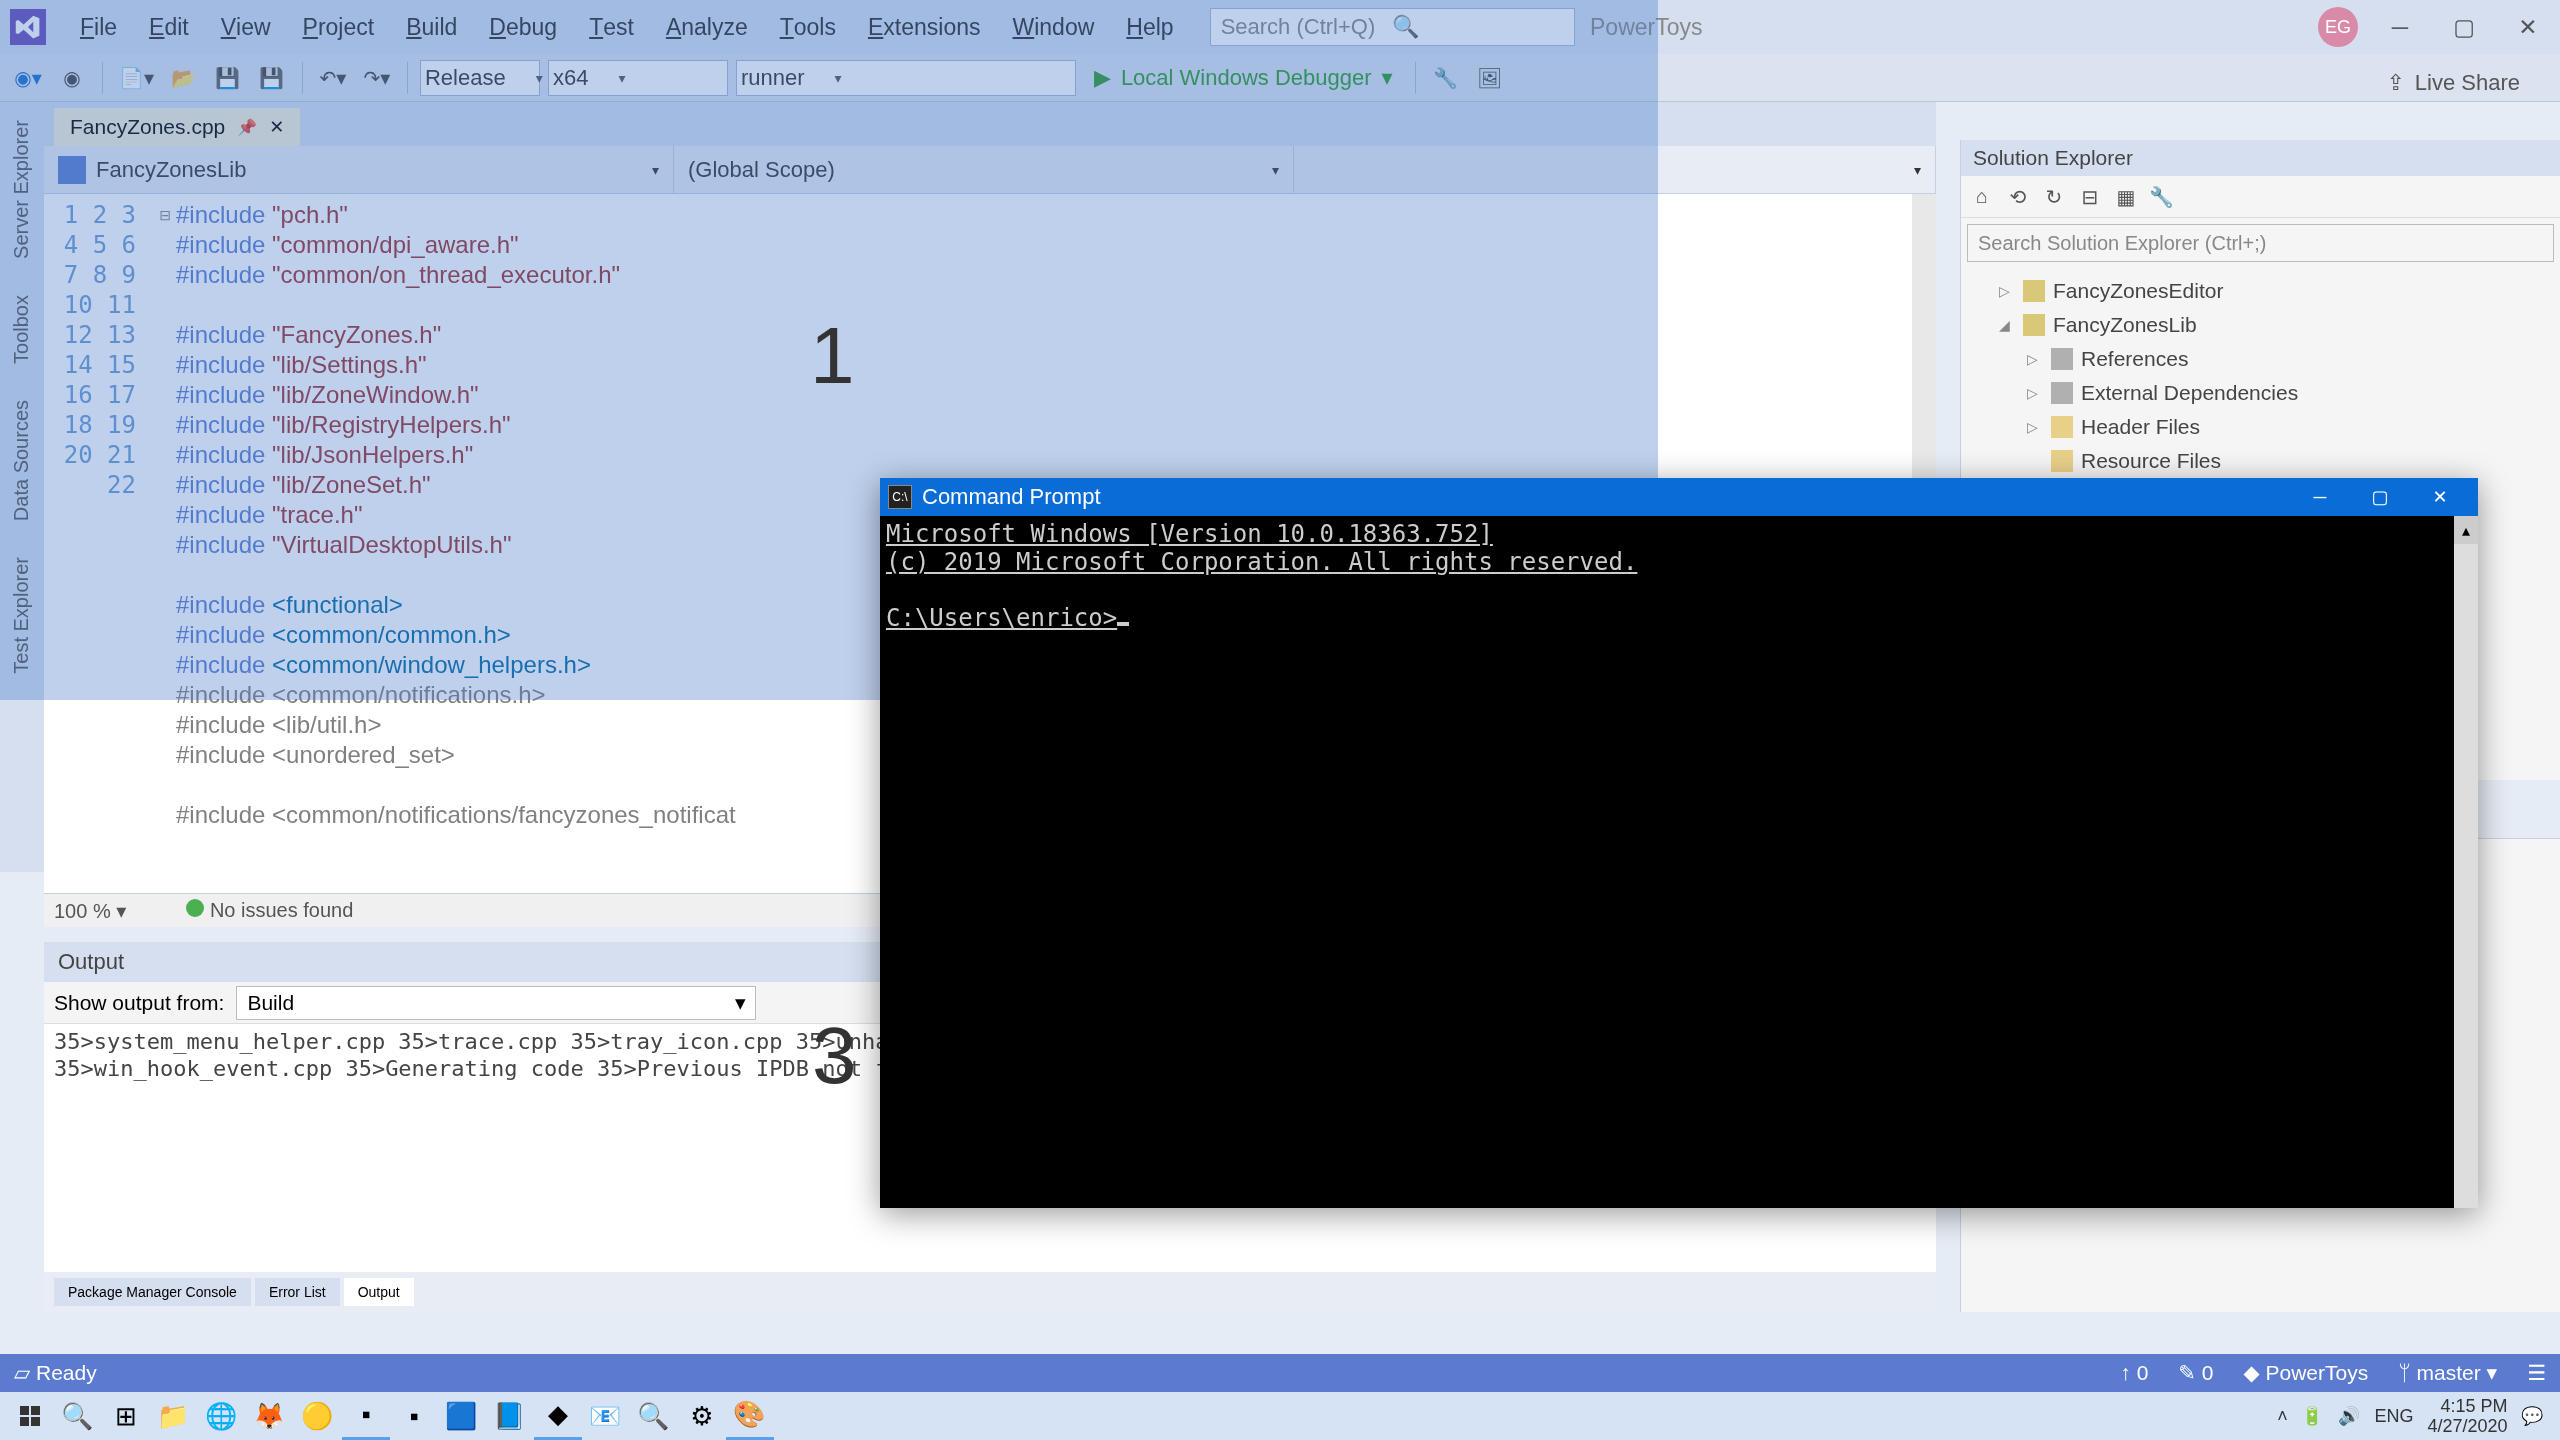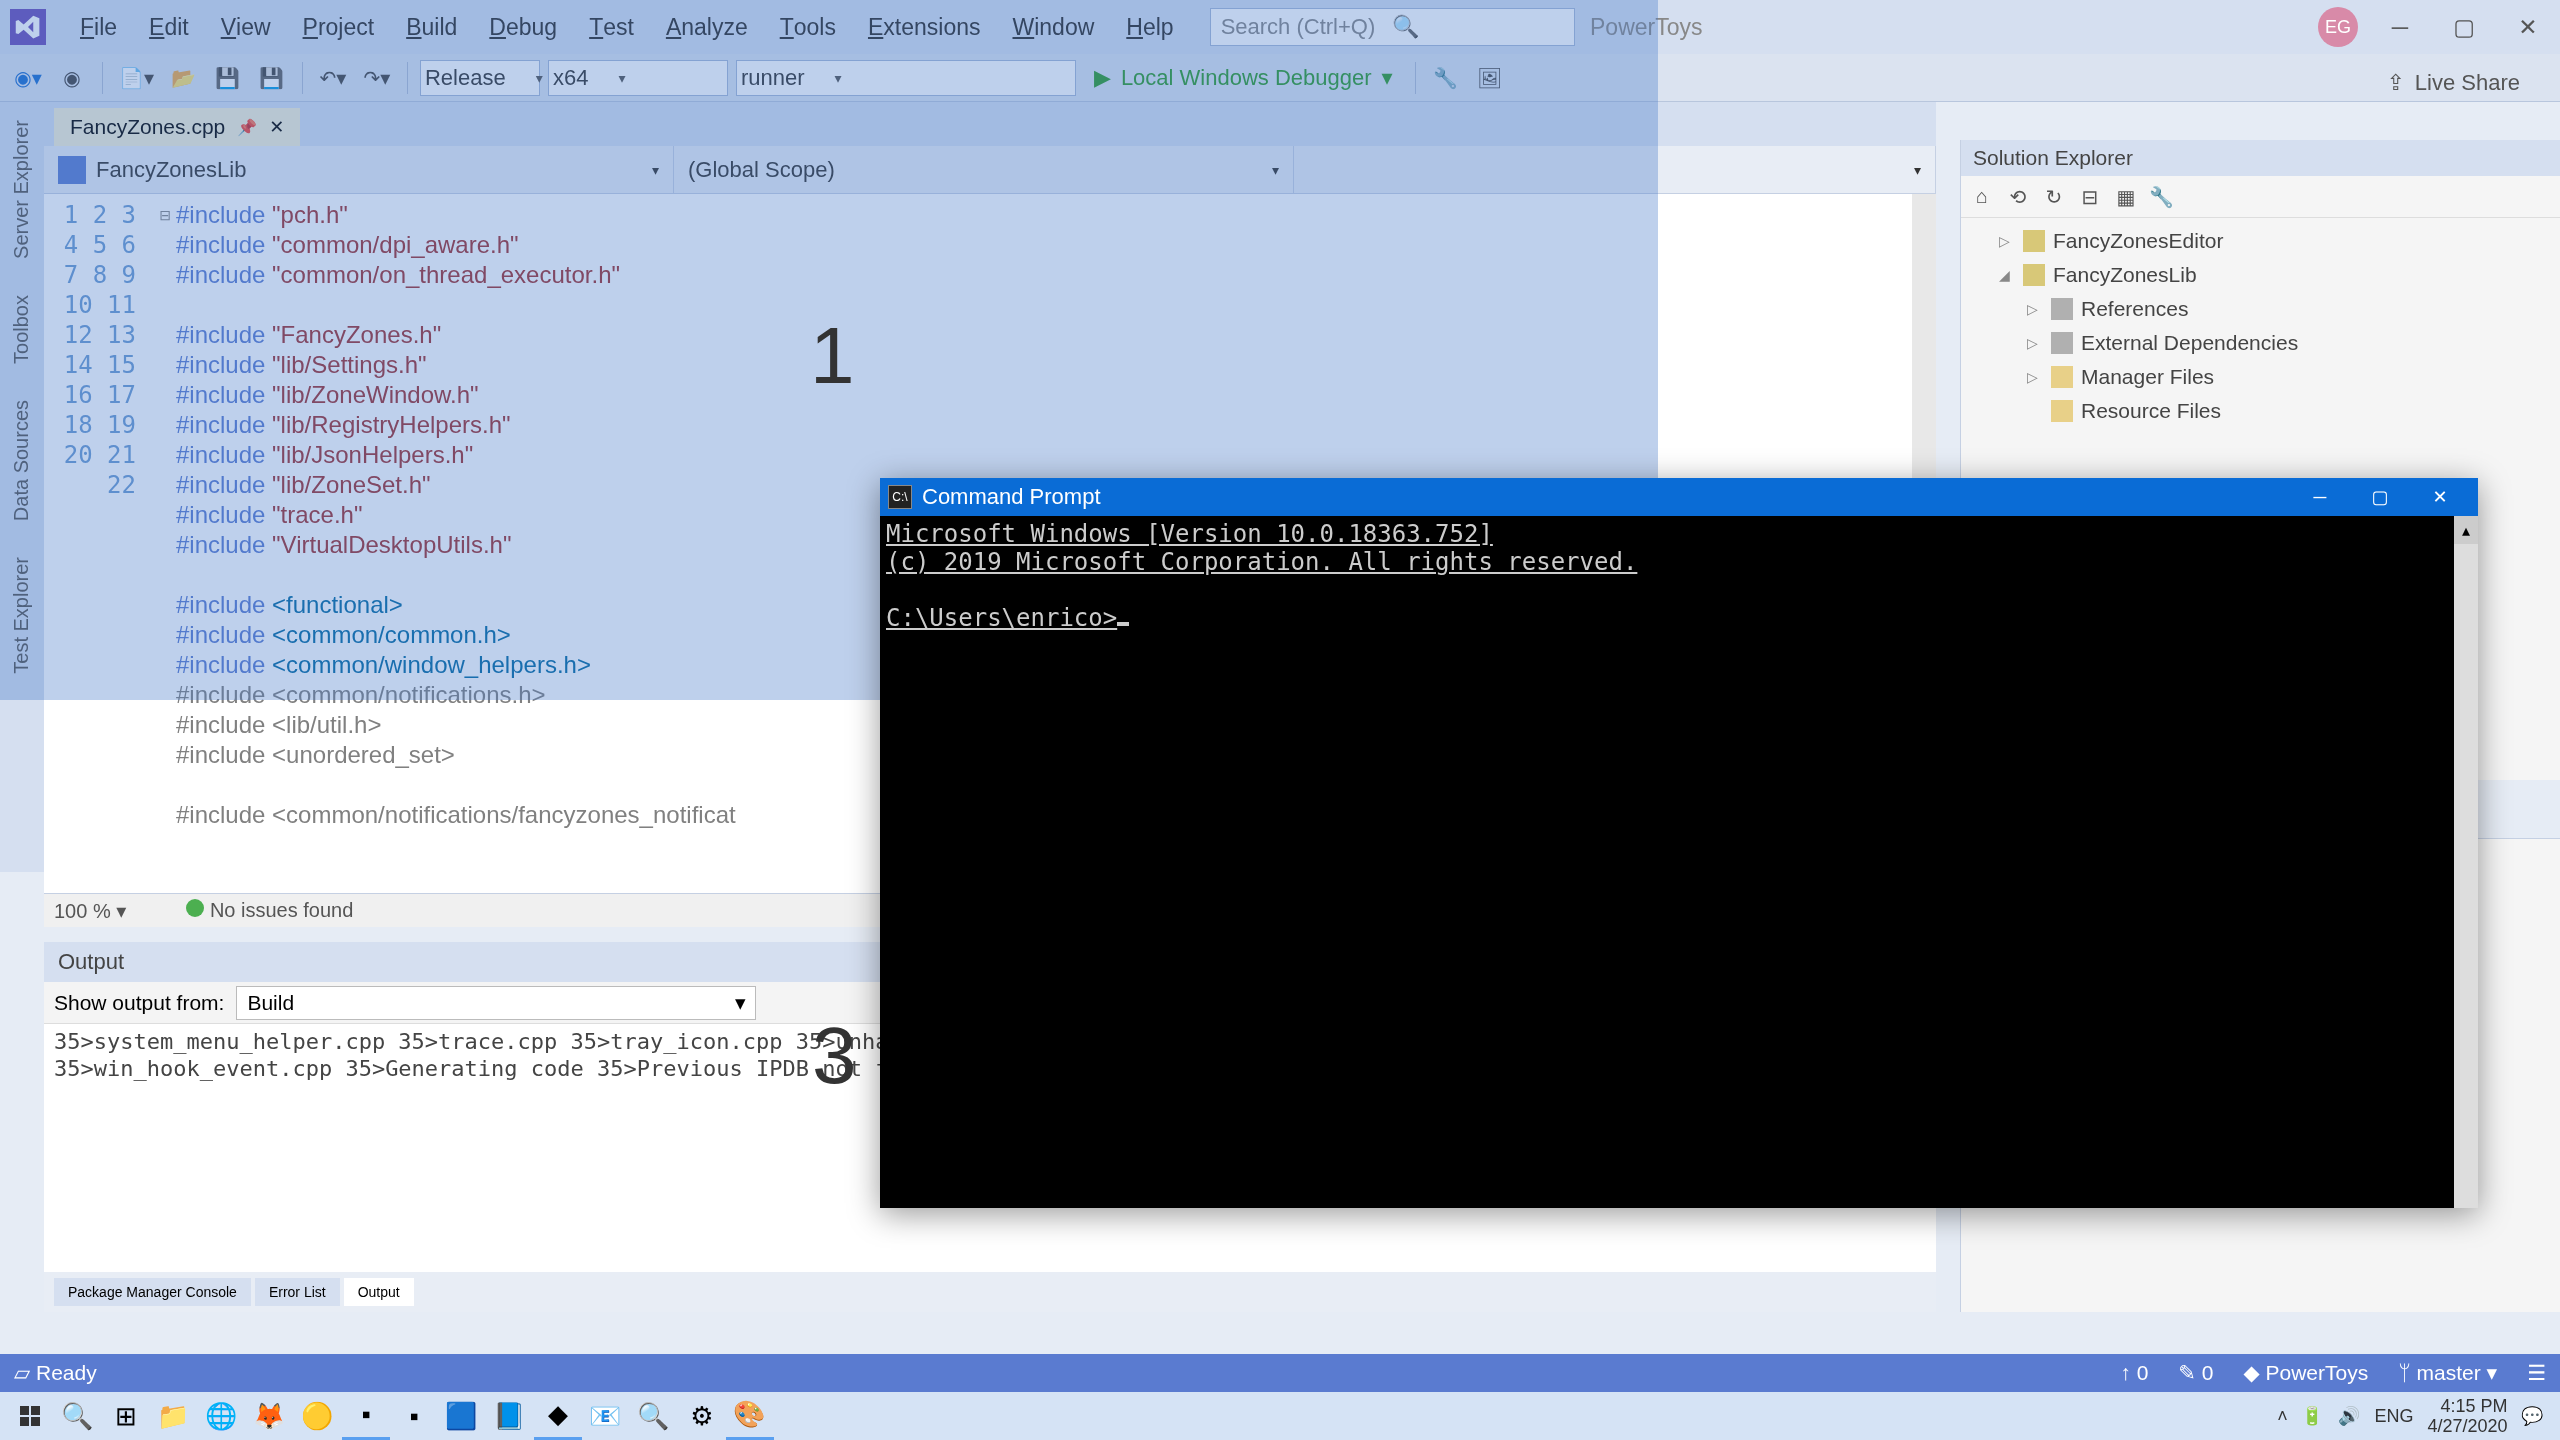--- a/index.html
+++ b/index.html
@@ -316,20 +316,23 @@
   <div class="sol-panel">
     <div class="sol-header">Solution Explorer</div>
     <div class="sol-toolbar">
       <span class="sol-tb-ico">⌂</span>
       <span class="sol-tb-ico">⟲</span>
       <span class="sol-tb-ico">↻</span>
       <span class="sol-tb-ico">⊟</span>
       <span class="sol-tb-ico">▦</span>
       <span class="sol-tb-ico">🔧</span>
     </div>
+    <div class="sol-search">
+        <span>Search Solution Explorer (Ctrl+;)</span>
+      </div>
     <div class="sol-tree" id="soltree">
         <div class="tree-row" style="padding-left: 28px;">
           <span class="tree-arrow">▷</span>
           <span class="tree-ico ico-proj"></span>
           <span>FancyZonesEditor</span>
         </div>
         <div class="tree-row" style="padding-left: 28px;">
           <span class="tree-arrow">◢</span>
           <span class="tree-ico ico-proj"></span>
           <span>FancyZonesLib</span>
@@ -340,21 +343,21 @@
           <span>References</span>
         </div>
         <div class="tree-row" style="padding-left: 56px;">
           <span class="tree-arrow">▷</span>
           <span class="tree-ico ico-ref"></span>
           <span>External Dependencies</span>
         </div>
         <div class="tree-row" style="padding-left: 56px;">
           <span class="tree-arrow">▷</span>
           <span class="tree-ico ico-folder"></span>
-          <span>Manager Files</span>
+          <span>Header Files</span>
         </div>
         <div class="tree-row" style="padding-left: 56px;">
           <span class="tree-arrow"></span>
           <span class="tree-ico ico-folder"></span>
           <span>Resource Files</span>
         </div>
       </div>
   </div>
 
   <div class="prop-panel"></div>

